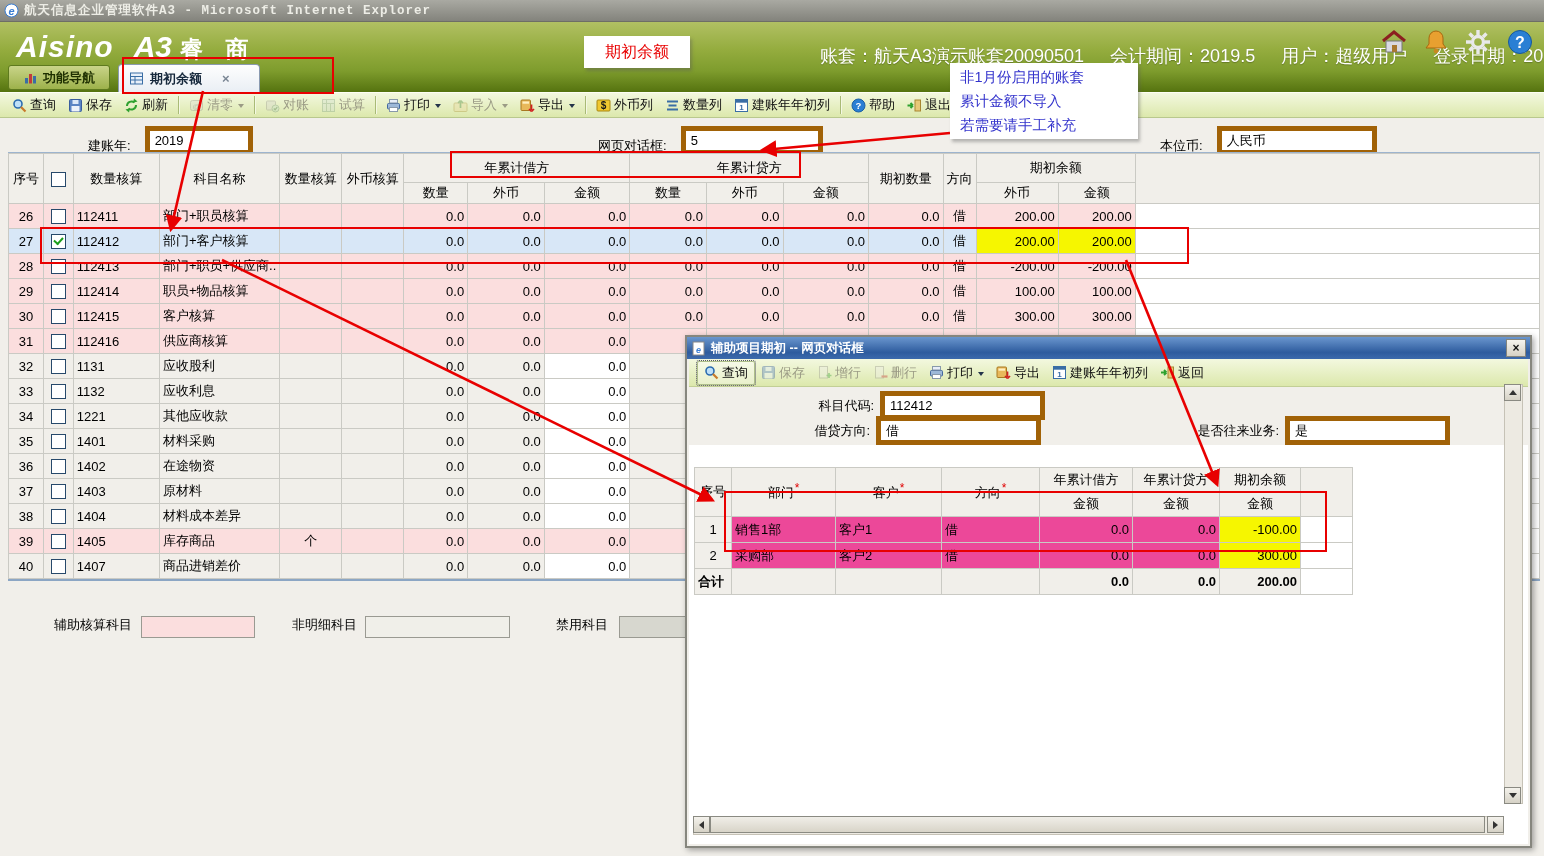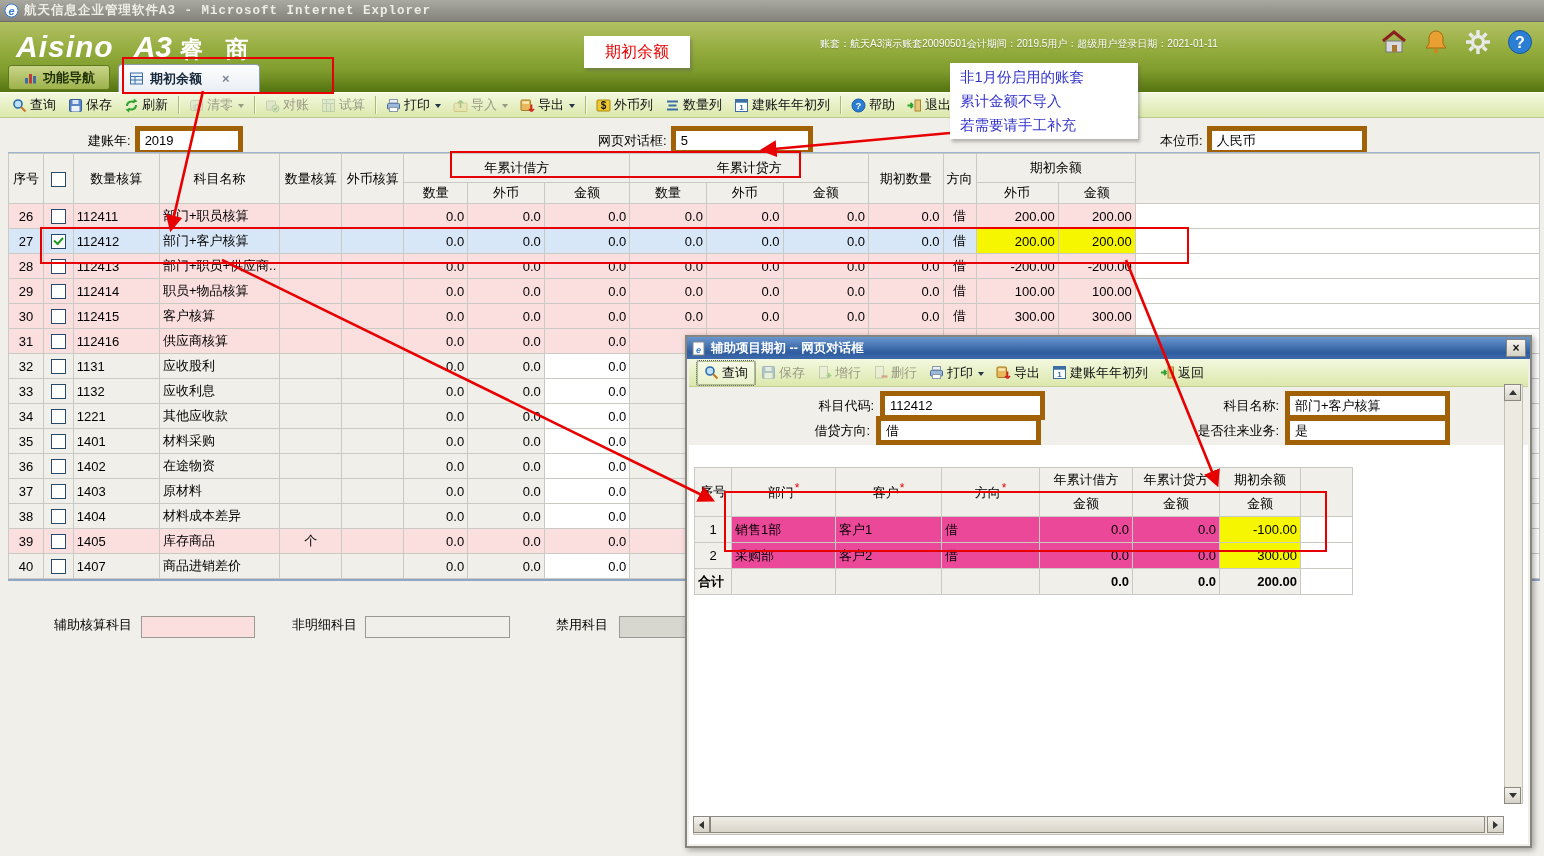--- a/index.html
+++ b/index.html
@@ -16,22 +16,22 @@
   .titlebar .wtitle{color:#EDEDE6;font-weight:bold;font-size:12.5px;margin-left:5px;
     font-family:"Liberation Mono","DejaVu Sans Mono",monospace;letter-spacing:1px}
 
   
   .banner{position:absolute;left:0;top:22px;width:1544px;height:70px;
     background:linear-gradient(180deg,#B1C063 0%,#94AC3E 40%,#7E9C2D 70%,#55730F 100%);}
   .logo{position:absolute;left:16px;top:8px;color:#FFF;white-space:nowrap}
   .logo .en{font-size:30px;font-weight:bold;font-style:italic;letter-spacing:1px}
   .logo .a3{font-size:30px;font-weight:bold;font-style:italic;margin-left:20px}
   .logo .cn{font-size:23px;font-weight:bold;margin-left:8px;letter-spacing:8px}
-  .banner-info{position:absolute;left:820px;top:15px;width:560px;color:#FFF;font-size:10px;
-    display:flex;white-space:nowrap;text-shadow:0 1px 1px rgba(0,0,0,.25)}
+  .banner-info{position:absolute;left:820px;top:22px;width:560px;color:#FFF;font-size:18px;
+    display:flex;gap:26px;white-space:nowrap;text-shadow:0 1px 1px rgba(0,0,0,.25)}
   .banner-icons{position:absolute;right:10px;top:6px;display:flex;gap:14px}
   .bicon{width:28px;height:28px;display:flex;align-items:center;justify-content:center;cursor:pointer}
   .bicon svg{width:26px;height:26px}
   .tabs{position:absolute;left:8px;bottom:0;display:flex;align-items:flex-end;gap:8px}
   .nav-btn{height:23px;padding:0 14px;display:flex;align-items:center;gap:5px;margin-bottom:2px;
     background:linear-gradient(180deg,#C9D489,#9DB24B);border:1px solid #5E7A1E;border-radius:3px;
     color:#1E2F00;font-weight:bold;cursor:pointer}
   .tab-active{height:27px;padding:0 10px;display:flex;align-items:center;gap:6px;min-width:120px;
     background:linear-gradient(180deg,#FEFEFE,#E9EEF4);border:1px solid #8A9AB0;border-bottom:none;
     border-radius:4px 4px 0 0;color:#16283C;font-weight:bold;cursor:pointer}
@@ -44,21 +44,21 @@
   .tb-btn{display:inline-flex;align-items:center;gap:3px;padding:2px 6px;cursor:pointer;color:#101010;
     white-space:nowrap}
   .tb-btn.disabled{color:#9B9B85}
   .tb-btn.disabled .icon svg{opacity:.4}
   .tb-btn.focused{outline:1px dotted #556;background:rgba(255,255,255,.35);border:1px solid #AEBF8A;border-radius:2px}
   .tb-sep{width:1px;height:18px;background:#A9BA77;box-shadow:1px 0 0 #F4F8E4;margin:0 4px}
   .dd{width:0;height:0;border:3.5px solid transparent;border-top:4.5px solid #24344A;margin-left:2px;margin-top:5px}
   .tb-btn.disabled .dd{border-top-color:#9B9B85}
 
   
-  .fieldrow{position:absolute;display:flex;align-items:center;gap:4px;white-space:nowrap}
+  .fieldrow{position:absolute;display:flex;align-items:flex-end;gap:14px;white-space:nowrap}
   .tfield{background:#FFF;border:5px solid #a16207;height:17px;font-size:13px;padding:1px 5px;
     font-family:inherit;color:#000}
 
   
   #main-table-wrap{position:absolute;left:8px;top:152px;width:1532px;
     border-top:1px solid #9DB4CE;border-bottom:2px solid #8CA6C4}
   table{border-collapse:collapse;table-layout:fixed}
   #main-table th,#main-table td{border:1px solid #CACAC4;font-weight:normal;font-size:13px;
     overflow:hidden;white-space:nowrap;padding:0 3px;box-sizing:border-box}
   #main-table th{background:#F1EFEA;text-align:center;height:29px}
@@ -788,24 +788,20 @@
               <rect x="8" y="2" width="5.5" height="11" fill="#E8C878" stroke="#A88630"></rect>
               <path d="M1 7.5h5.5M6.5 7.5L4 5M6.5 7.5L4 10" stroke="#2FA12F" stroke-width="1.9" fill="none"></path>
             </svg>
           </span>
           <span>返回</span>
         </span>
       </div>
     <div class="dlg-fieldrow" style="left:80px;top:32px">
       <span class="dlg-label" style="width:105px">科目代码:</span>
       <input class="tfield" style="width: 145px;" value="112412">
-    </div>
-    <div class="dlg-fieldrow" style="left:480px;top:32px">
-      <span class="dlg-label" style="width:110px">科目名称:</span>
-      <input class="tfield" style="width: 145px;" value="部门+客户核算">
     </div>
     <div class="dlg-fieldrow" style="left:76px;top:57px">
       <span class="dlg-label" style="width:105px">借贷方向:</span>
       <input class="tfield" style="width: 145px;" value="借">
     </div>
     <div class="dlg-fieldrow" style="left:480px;top:57px">
       <span class="dlg-label" style="width:110px">是否往来业务:</span>
       <input class="tfield" style="width: 145px;" value="是">
     </div>
     <div id="dlg-table-wrap">

